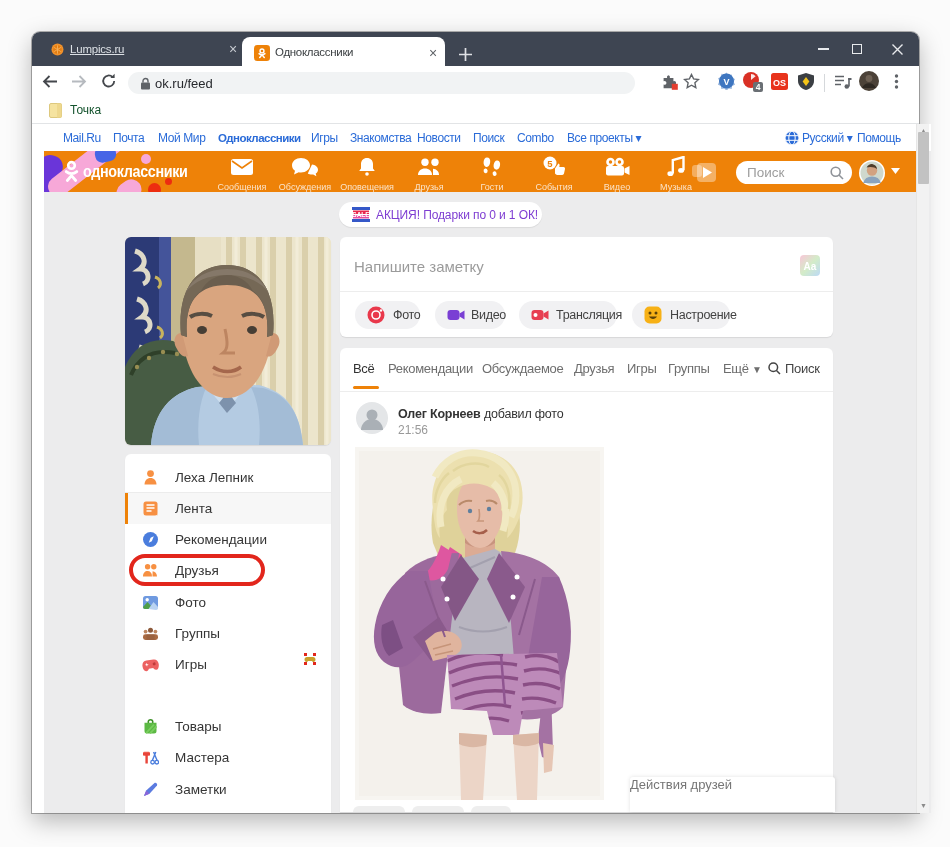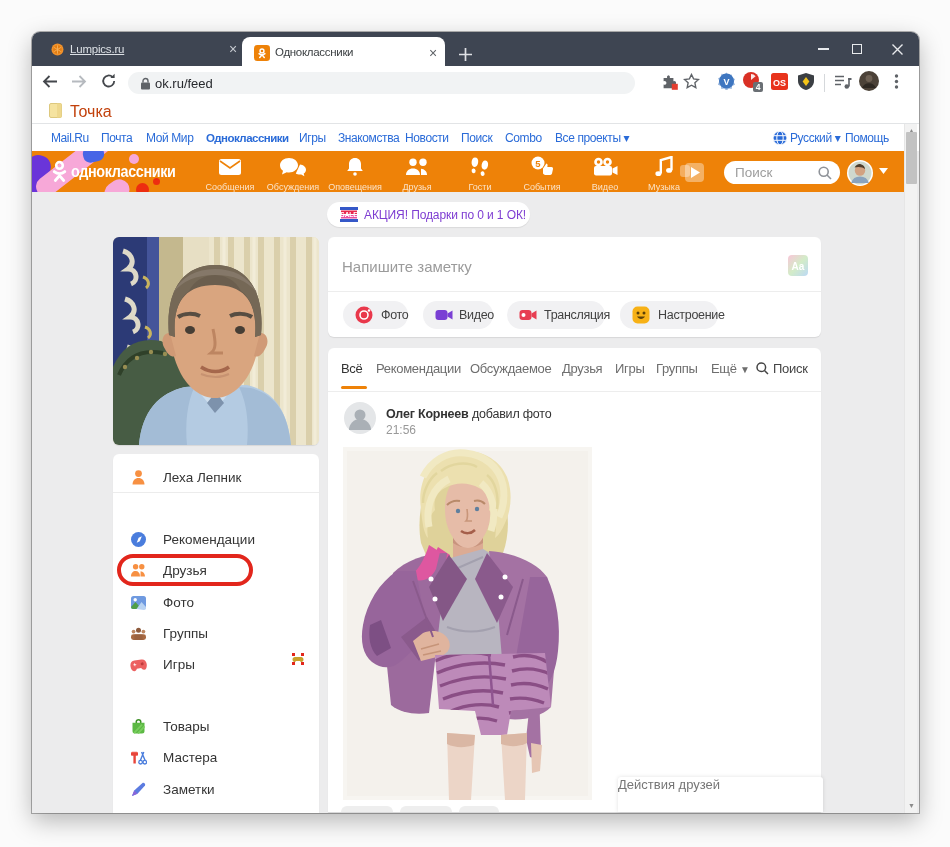--- a/index.html
+++ b/index.html
@@ -12,23 +12,23 @@
 .tabactive{position:absolute;left:210px;top:5px;width:203px;height:29px;background:#fff;border-radius:8px 8px 0 0;}
 .tab2text{position:absolute;left:33px;top:9px;font-size:11.5px;color:#3c4043;letter-spacing:-0.3px;}
 .tabx2{position:absolute;left:184px;top:9px;width:14px;height:14px;color:#5f6368;font-size:14px;line-height:14px;text-align:center;}
 
 .toolbar{position:absolute;left:0;top:34px;width:100%;height:31px;background:#fff;}
 .addr{position:absolute;left:96px;top:40px;width:507px;height:22px;background:#f1f3f4;border-radius:11px;}
 .urltext{position:absolute;left:27px;top:4px;font-size:13px;color:#27292d;}
 .sep{position:absolute;left:792px;top:42px;width:1px;height:18px;background:#d5d8db;}
 
 .bookmarks{position:absolute;left:0;top:65px;width:100%;height:27px;background:#fff;border-bottom:1px solid #e2e4e6;}
-.bktext{position:absolute;left:38px;top:6px;font-size:16px;color:#c2410c;}
-
-.page{position:absolute;left:0;top:92px;width:100%;height:689px;background:#ececed;overflow:hidden;}
+.bktext{position:absolute;left:38px;top:6px;font-size:12px;color:#14532d;}
+
+.page{position:absolute;left:12px;top:92px;width:100%;height:689px;background:#ececed;overflow:hidden;}
 .topbar{position:absolute;left:0;top:0;width:100%;height:27px;background:#fff;font-size:12px;letter-spacing:-0.4px;}
 .topbar a{position:absolute;top:7px;color:#2a6bd8;text-decoration:none;white-space:nowrap;}
 .okheader{position:absolute;left:0;top:27px;width:872px;height:41px;background:#ee8208;overflow:hidden;}
 .oklabel{position:absolute;top:31px;font-size:9px;color:rgba(255,255,255,0.78);text-align:center;width:70px;}
 .okname{position:absolute;left:39px;top:11px;font-size:16.5px;font-weight:bold;color:#fff;letter-spacing:-0.4px;transform:scaleX(0.87);transform-origin:left center;}
 .search{position:absolute;left:692px;top:10px;width:116px;height:23px;background:#fff;border-radius:12px;}
 .search span{position:absolute;left:11px;top:4px;font-size:13.5px;color:#9d9d9d;}
 
 .card{position:absolute;background:#fff;border-radius:6px;box-shadow:0 1px 1px rgba(0,0,0,0.09);text-align:right;}
 .menu-item{position:absolute;left:0;width:100%;height:31px;}
@@ -293,20 +293,29 @@
 
       <div class="card" style="left:81px;top:330px;width:206px;height:434px;border-radius:6px 6px 0 0">
         <div class="menu-item" style="top:8px">
           <svg class="ic" viewBox="0 0 17 17">
               <circle cx="8.5" cy="4.6" r="3.4" fill="#f79042"></circle>
               <path d="M2.5 15.5c0-4 2.6-6.6 6-6.6s6 2.6 6 6.6z" fill="#f79042"></path>
             </svg>
           <div class="txt">Леха Лепник</div>
         </div>
         <div class="abs" style="left:0;top:38px;width:206px;height:1px;background:#ececec"></div>
+        <div class="menu-item" style="top:39px;background:#f7f7f7">
+          <div class="abs" style="left:0;top:0;width:3px;height:31px;background:#ee8208"></div>
+          <svg class="ic" viewBox="0 0 17 17">
+              <rect x="1.5" y="1.5" width="14" height="14" rx="2.5" fill="#f79042"></rect>
+              <path d="M4.5 5h8M4.5 8h8M4.5 11h5" stroke="#fff" stroke-width="1.6"></path>
+              <path d="M11 12.5l4.5 3-1-4z" fill="#f79042"></path>
+            </svg>
+          <div class="txt">Лента</div>
+        </div>
         <div class="menu-item" style="top:70px">
           <svg class="ic" viewBox="0 0 17 17">
               <circle cx="8.5" cy="8.5" r="7.5" fill="#4a7ddd"></circle>
               <path d="M11.8 5.2l-2 5-3.1 1.6 1.9-5z" fill="#fff"></path>
             </svg>
           <div class="txt">Рекомендации</div>
         </div>
         <div class="menu-item" style="top:101px">
           <svg class="ic" viewBox="0 0 17 17">
               <circle cx="5.6" cy="4.8" r="2.7" fill="#f79042"></circle>

